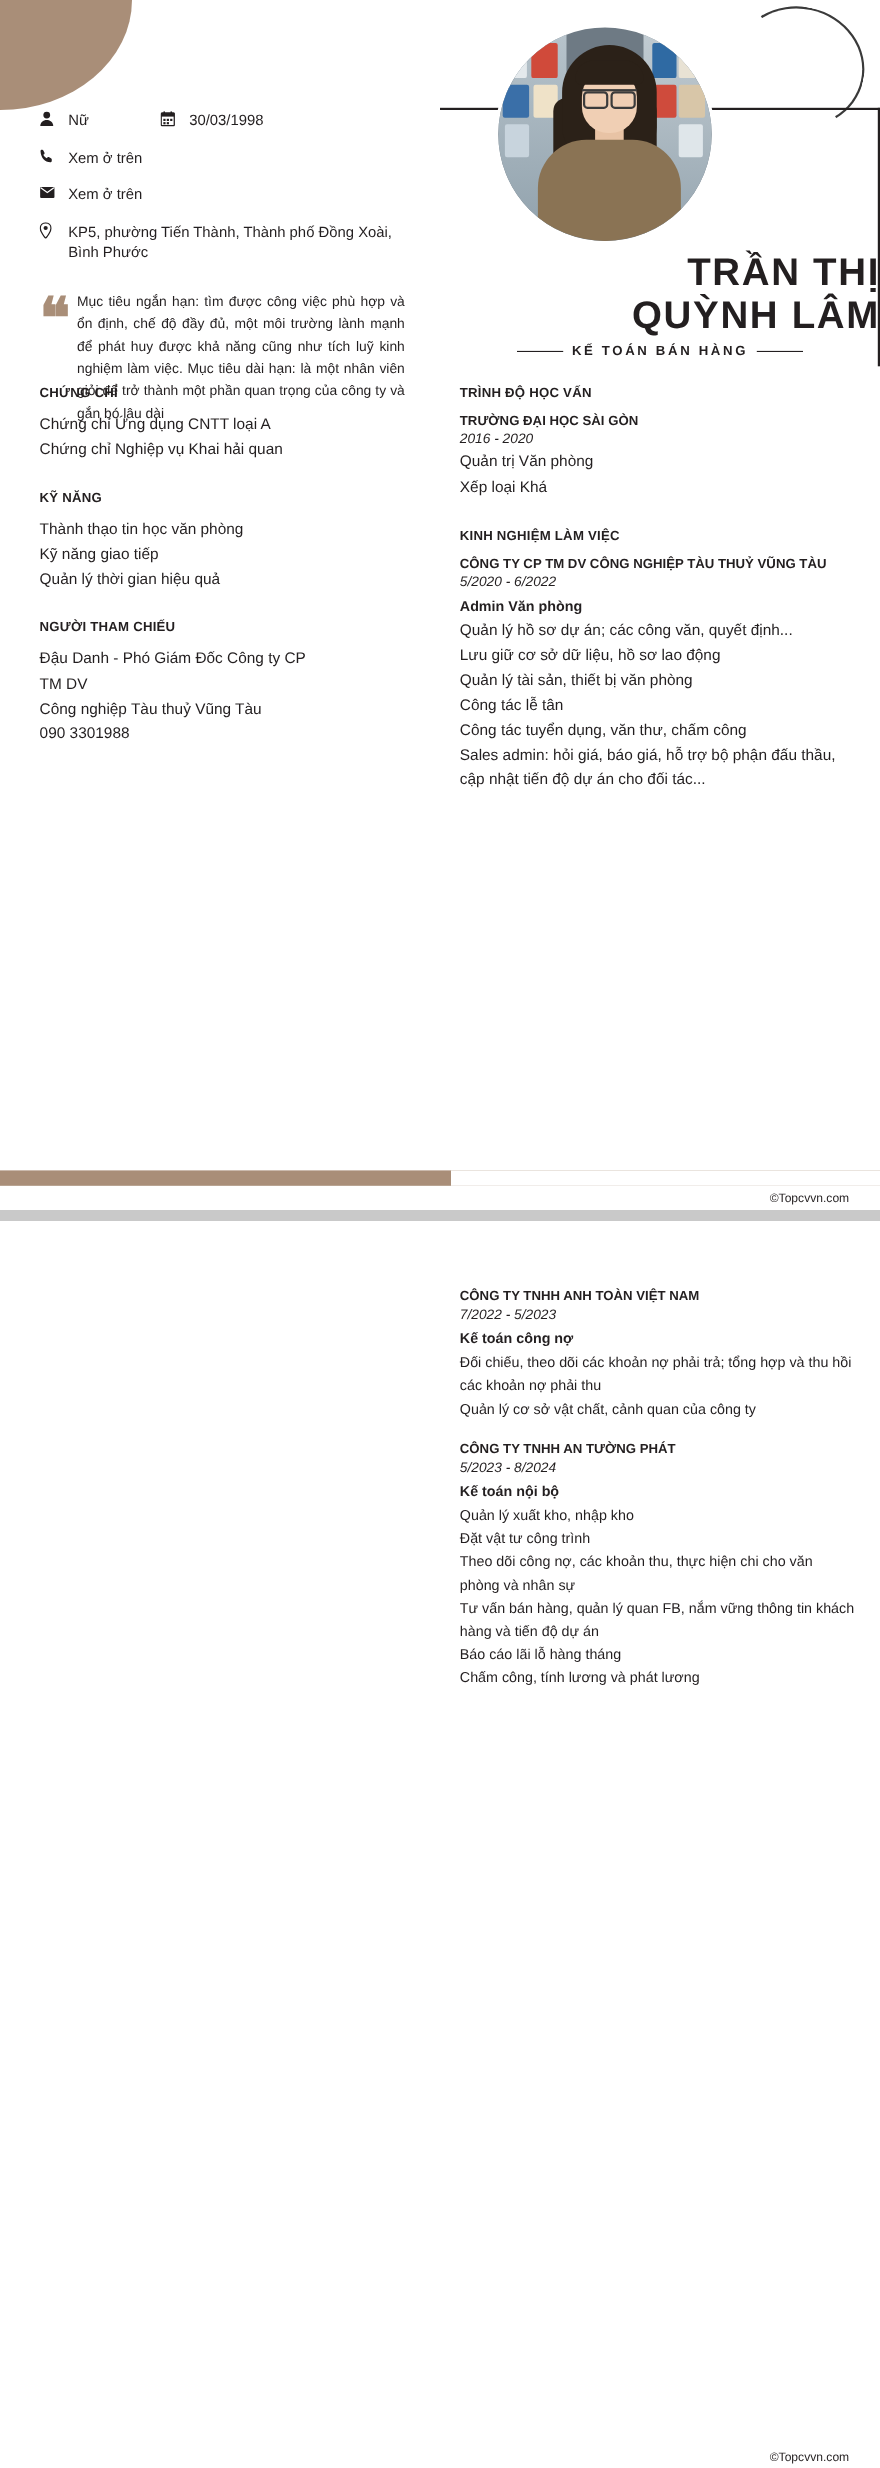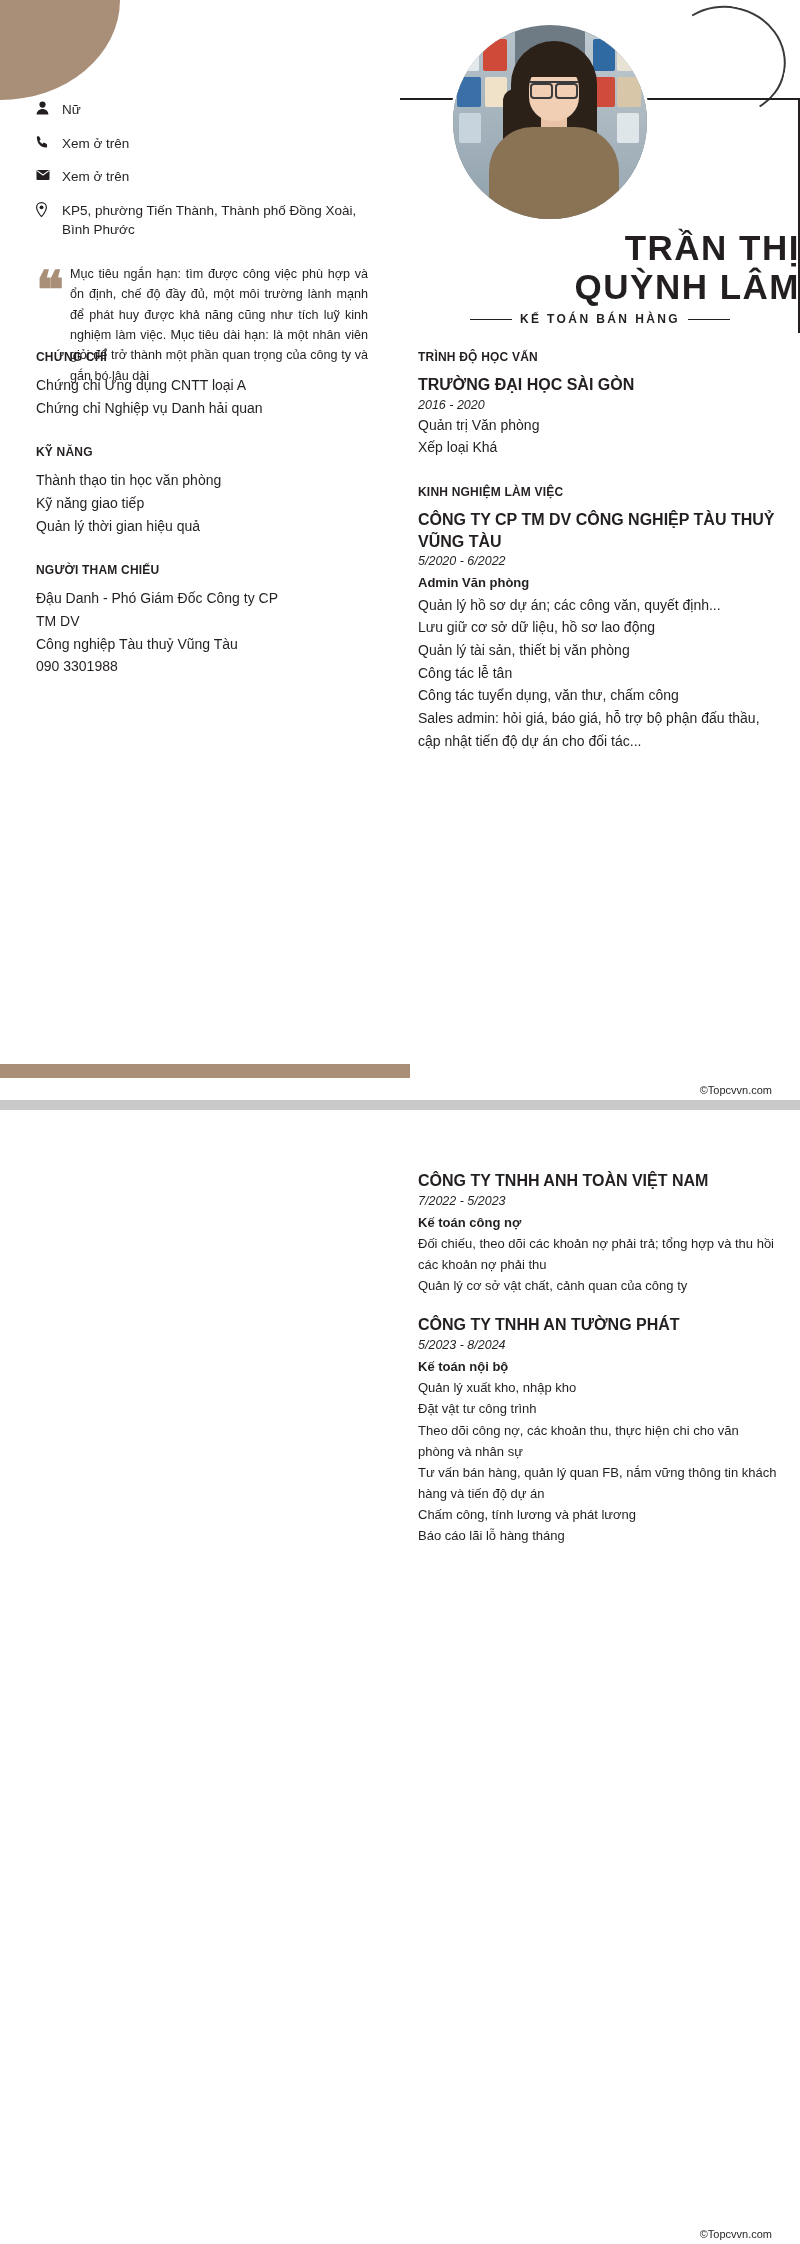--- a/index.html
+++ b/index.html
@@ -183,21 +183,21 @@
     font-weight: 600;
   }
   .job-title .dash { display: inline-block; width: 42px; height: 1px; background: #231f20; vertical-align: middle; margin: 0 8px; }
 
   .p1-right-lower {
     position: absolute;
     left: 418px; top: 350px;
     width: 360px;
   }
   .sub-h {
-    font-size: 16px;
+    font-size: 12px;
     font-weight: 700;
     margin: 0 0 2px 0;
     line-height: 1.35;
     text-transform: uppercase;
   }
   .sub-h2 {
     font-size: 13px;
     font-weight: 700;
     margin: 6px 0 2px 0;
     line-height: 1.35;
@@ -288,20 +288,38 @@
         <div class="contact-row">
           <span class="ico">
             <svg width="13" height="14" viewBox="0 0 13 14">
                 <circle cx="6.5" cy="3.6" r="3.1" fill="#231f20"></circle>
                 <path d="M0.6 13.6c0-3.3 2.6-5.6 5.9-5.6s5.9 2.3 5.9 5.6z" fill="#231f20"></path>
               </svg>
           </span>
           <span class="txt">Nữ</span>
         </div>
       </div>
+      <div class="c2">
+        <div class="contact-row">
+          <span class="ico">
+            <svg width="13" height="14" viewBox="0 0 13 14">
+                <rect x="0.5" y="1.8" width="12" height="11.5" rx="1" fill="none" stroke="#231f20" stroke-width="1.3"></rect>
+                <rect x="0.5" y="1.8" width="12" height="3.2" fill="#231f20"></rect>
+                <rect x="2.6" y="0.3" width="1.4" height="2.6" fill="#231f20"></rect>
+                <rect x="9" y="0.3" width="1.4" height="2.6" fill="#231f20"></rect>
+                <rect x="2.5" y="7" width="2" height="2" fill="#231f20"></rect>
+                <rect x="5.6" y="7" width="2" height="2" fill="#231f20"></rect>
+                <rect x="8.7" y="7" width="2" height="2" fill="#231f20"></rect>
+                <rect x="2.5" y="10" width="2" height="2" fill="#231f20"></rect>
+                <rect x="5.6" y="10" width="2" height="2" fill="#231f20"></rect>
+              </svg>
+          </span>
+          <span class="txt">30/03/1998</span>
+        </div>
+      </div>
     </div>
 
     <div class="contact-row">
       <span class="ico">
         <svg width="13" height="14" viewBox="0 0 14 14">
             <path d="M2.6 0.8c.5 0 1 .3 1.2.8l1 2.1c.2.5.1 1-.3 1.3l-.9.7c.7 1.5 1.9 2.7 3.4 3.4l.7-.9c.3-.4.8-.5 1.3-.3l2.1 1c.5.2.8.7.8 1.2v1.7c0 .7-.6 1.3-1.3 1.2C5.1 12.6 1.4 8.9.9 2.1.8 1.4 1.4.8 2.1.8z" fill="#231f20"></path>
           </svg>
       </span>
       <span class="txt">Xem ở trên</span>
     </div>
@@ -328,21 +346,21 @@
 
     <div class="quote-block">
       <div class="quote-mark">❝</div>
       <div class="quote-text">Mục tiêu ngắn hạn: tìm được công việc phù hợp và ổn định, chế độ đầy đủ, một môi trường lành mạnh để phát huy được khả năng cũng như tích luỹ kinh nghiệm làm việc. Mục tiêu dài hạn: là một nhân viên giỏi để trở thành một phần quan trọng của công ty và gắn bó lâu dài</div>
     </div>
   </div>
 
   <div class="p1-left-lower">
     <div class="sec-h">CHỨNG CHỈ</div>
     <div class="line-item">Chứng chỉ Ứng dụng CNTT loại A</div>
-    <div class="line-item">Chứng chỉ Nghiệp vụ Danh hải quan</div>
+    <div class="line-item">Chứng chỉ Nghiệp vụ Khai hải quan</div>
 
     <div class="sec-h with-gap">KỸ NĂNG</div>
     <div class="line-item">Thành thạo tin học văn phòng</div>
     <div class="line-item">Kỹ năng giao tiếp</div>
     <div class="line-item">Quản lý thời gian hiệu quả</div>
 
     <div class="sec-h with-gap">NGƯỜI THAM CHIẾU</div>
     <div class="line-item">Đậu Danh - Phó Giám Đốc Công ty CP TM DV</div>
     <div class="line-item">Công nghiệp Tàu thuỷ Vũng Tàu</div>
     <div class="line-item">090 3301988</div>
@@ -392,20 +410,20 @@
     <div style="height:18px"></div>
 
     <div>
       <div class="sub-h">CÔNG TY TNHH AN TƯỜNG PHÁT</div>
       <div class="date-it">5/2023 - 8/2024</div>
       <div class="sub-h2">Kế toán nội bộ</div>
       <div class="body-line">Quản lý xuất kho, nhập kho</div>
       <div class="body-line">Đặt vật tư công trình</div>
       <div class="body-line">Theo dõi công nợ, các khoản thu, thực hiện chi cho văn phòng và nhân sự</div>
       <div class="body-line">Tư vấn bán hàng, quản lý quan FB, nắm vững thông tin khách hàng và tiến độ dự án</div>
+      <div class="body-line">Báo cáo lãi lỗ hàng tháng</div>
       <div class="body-line">Chấm công, tính lương và phát lương</div>
-      <div class="body-line">Báo cáo lãi lỗ hàng tháng</div>
     </div>
 
   </div>
 
   <div class="credit">©Topcvvn.com</div>
 </div>
 
 </body></html>

